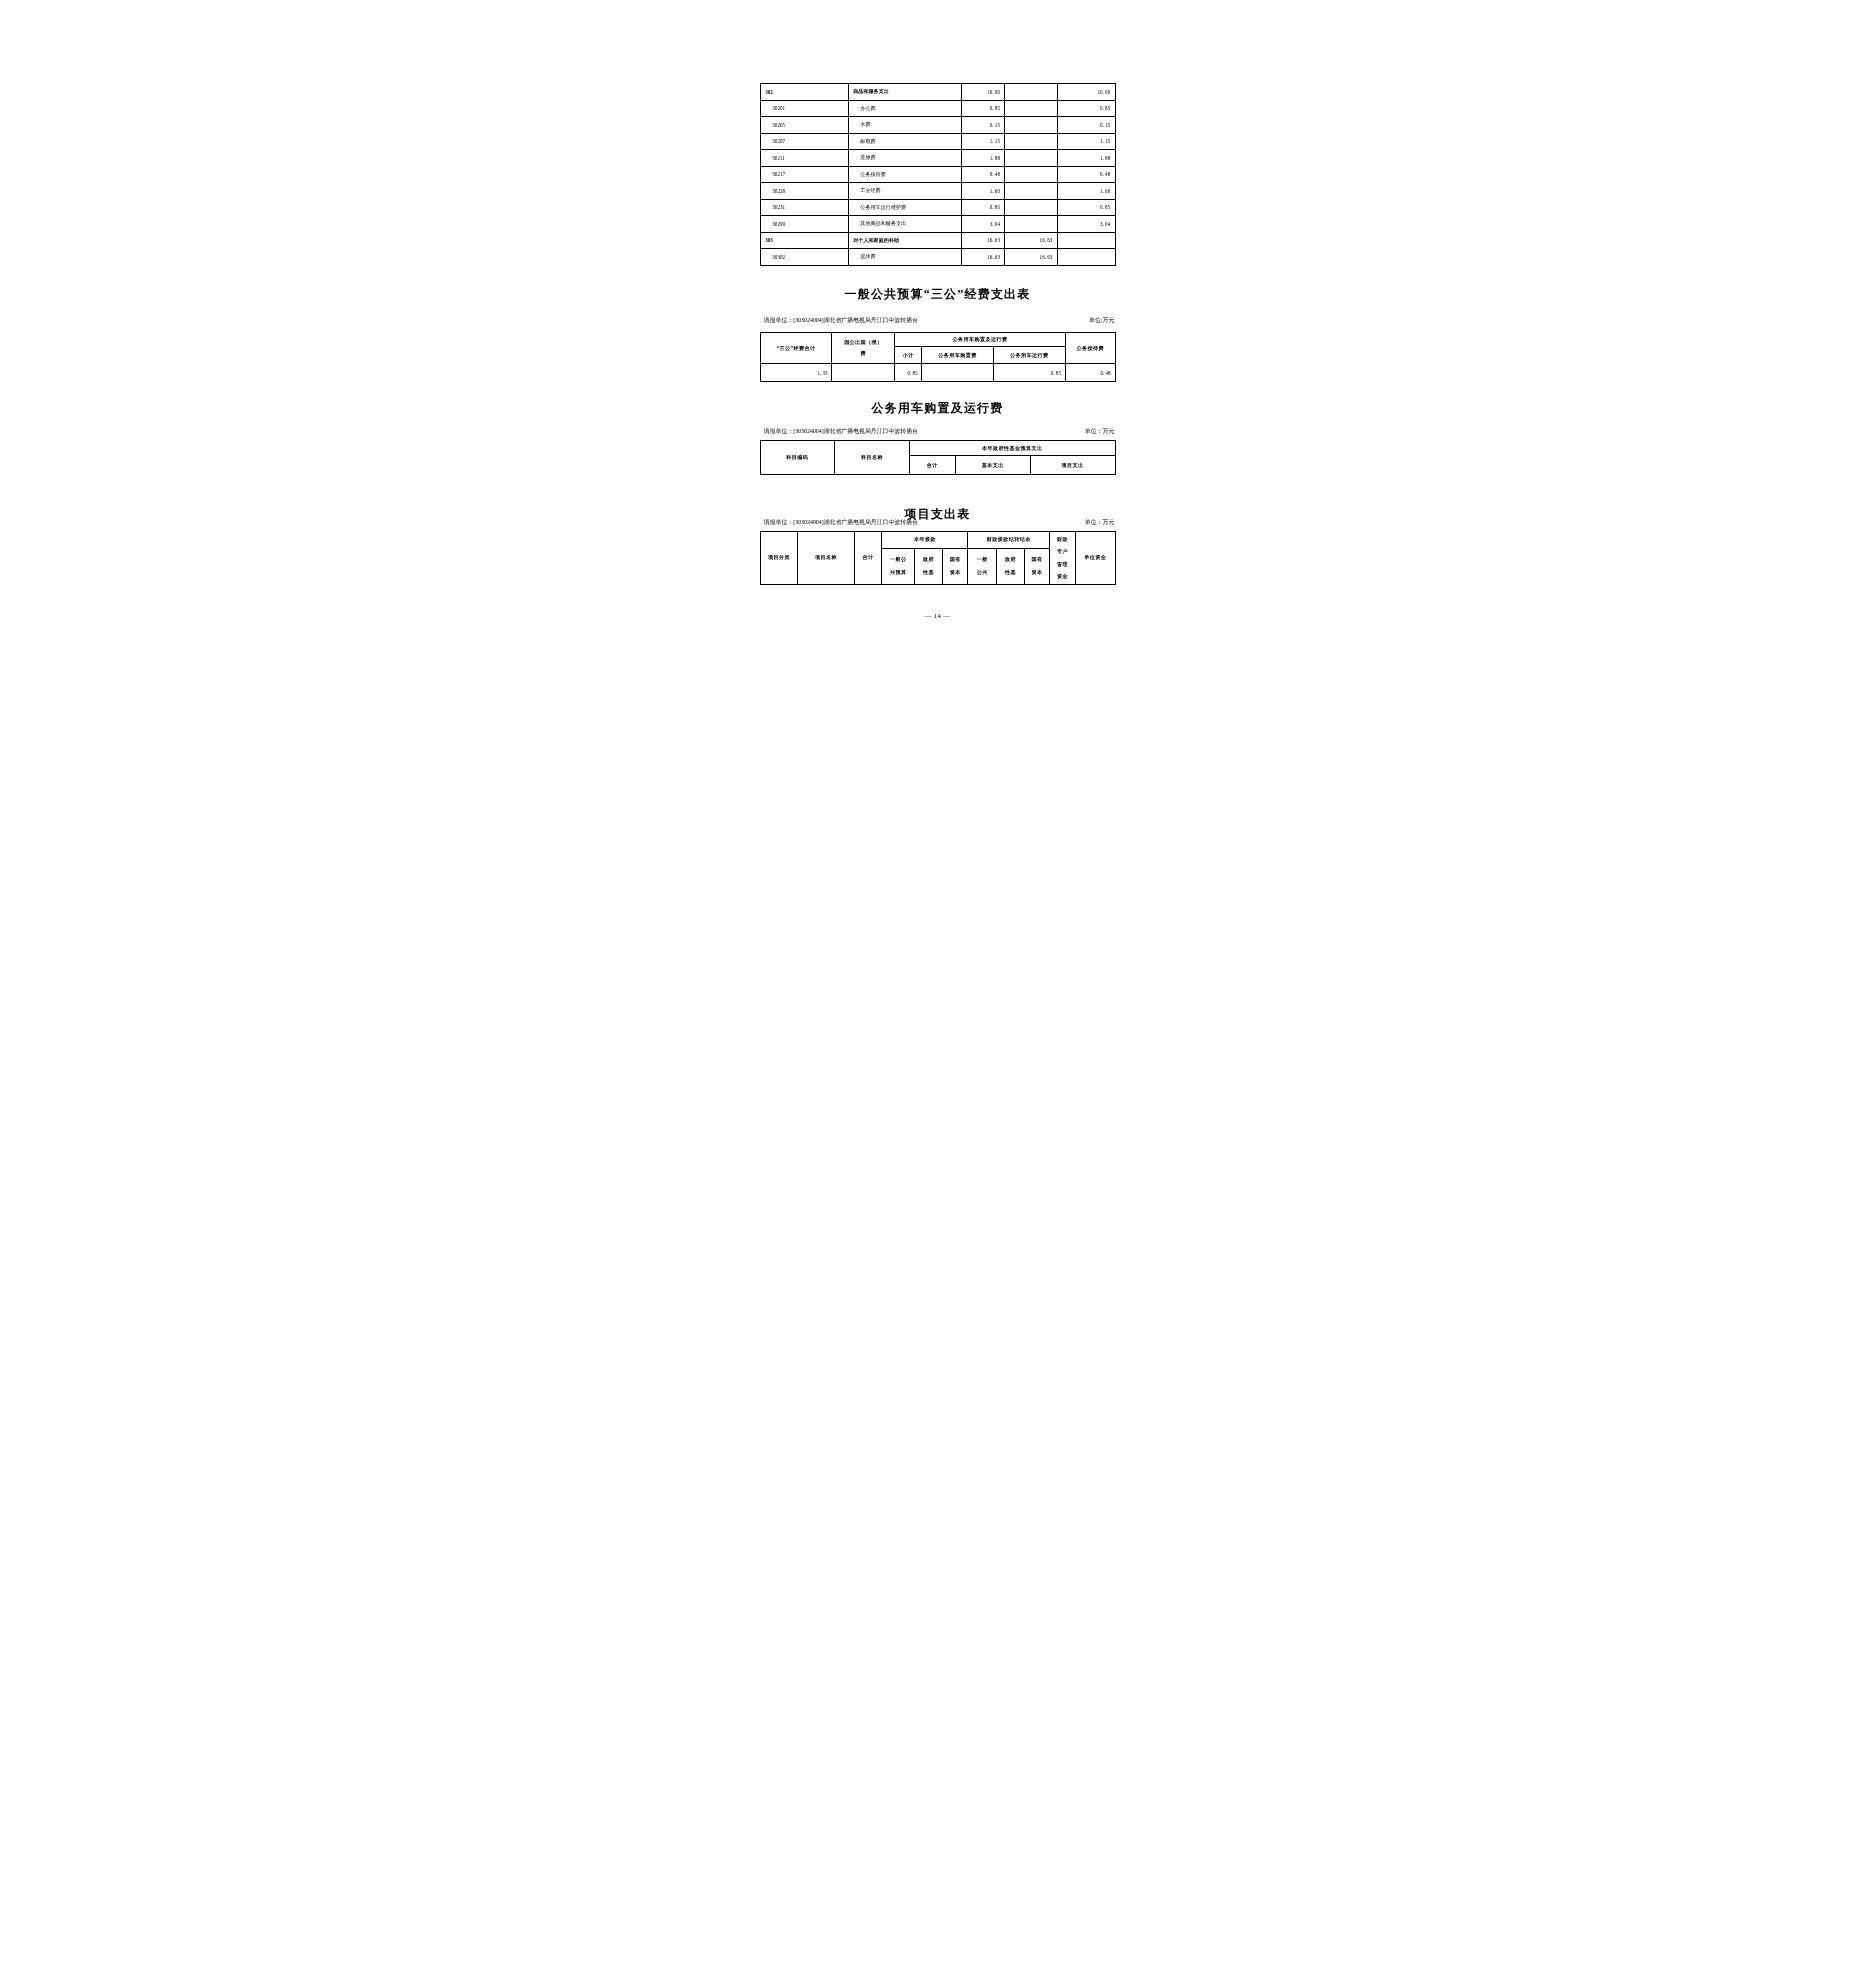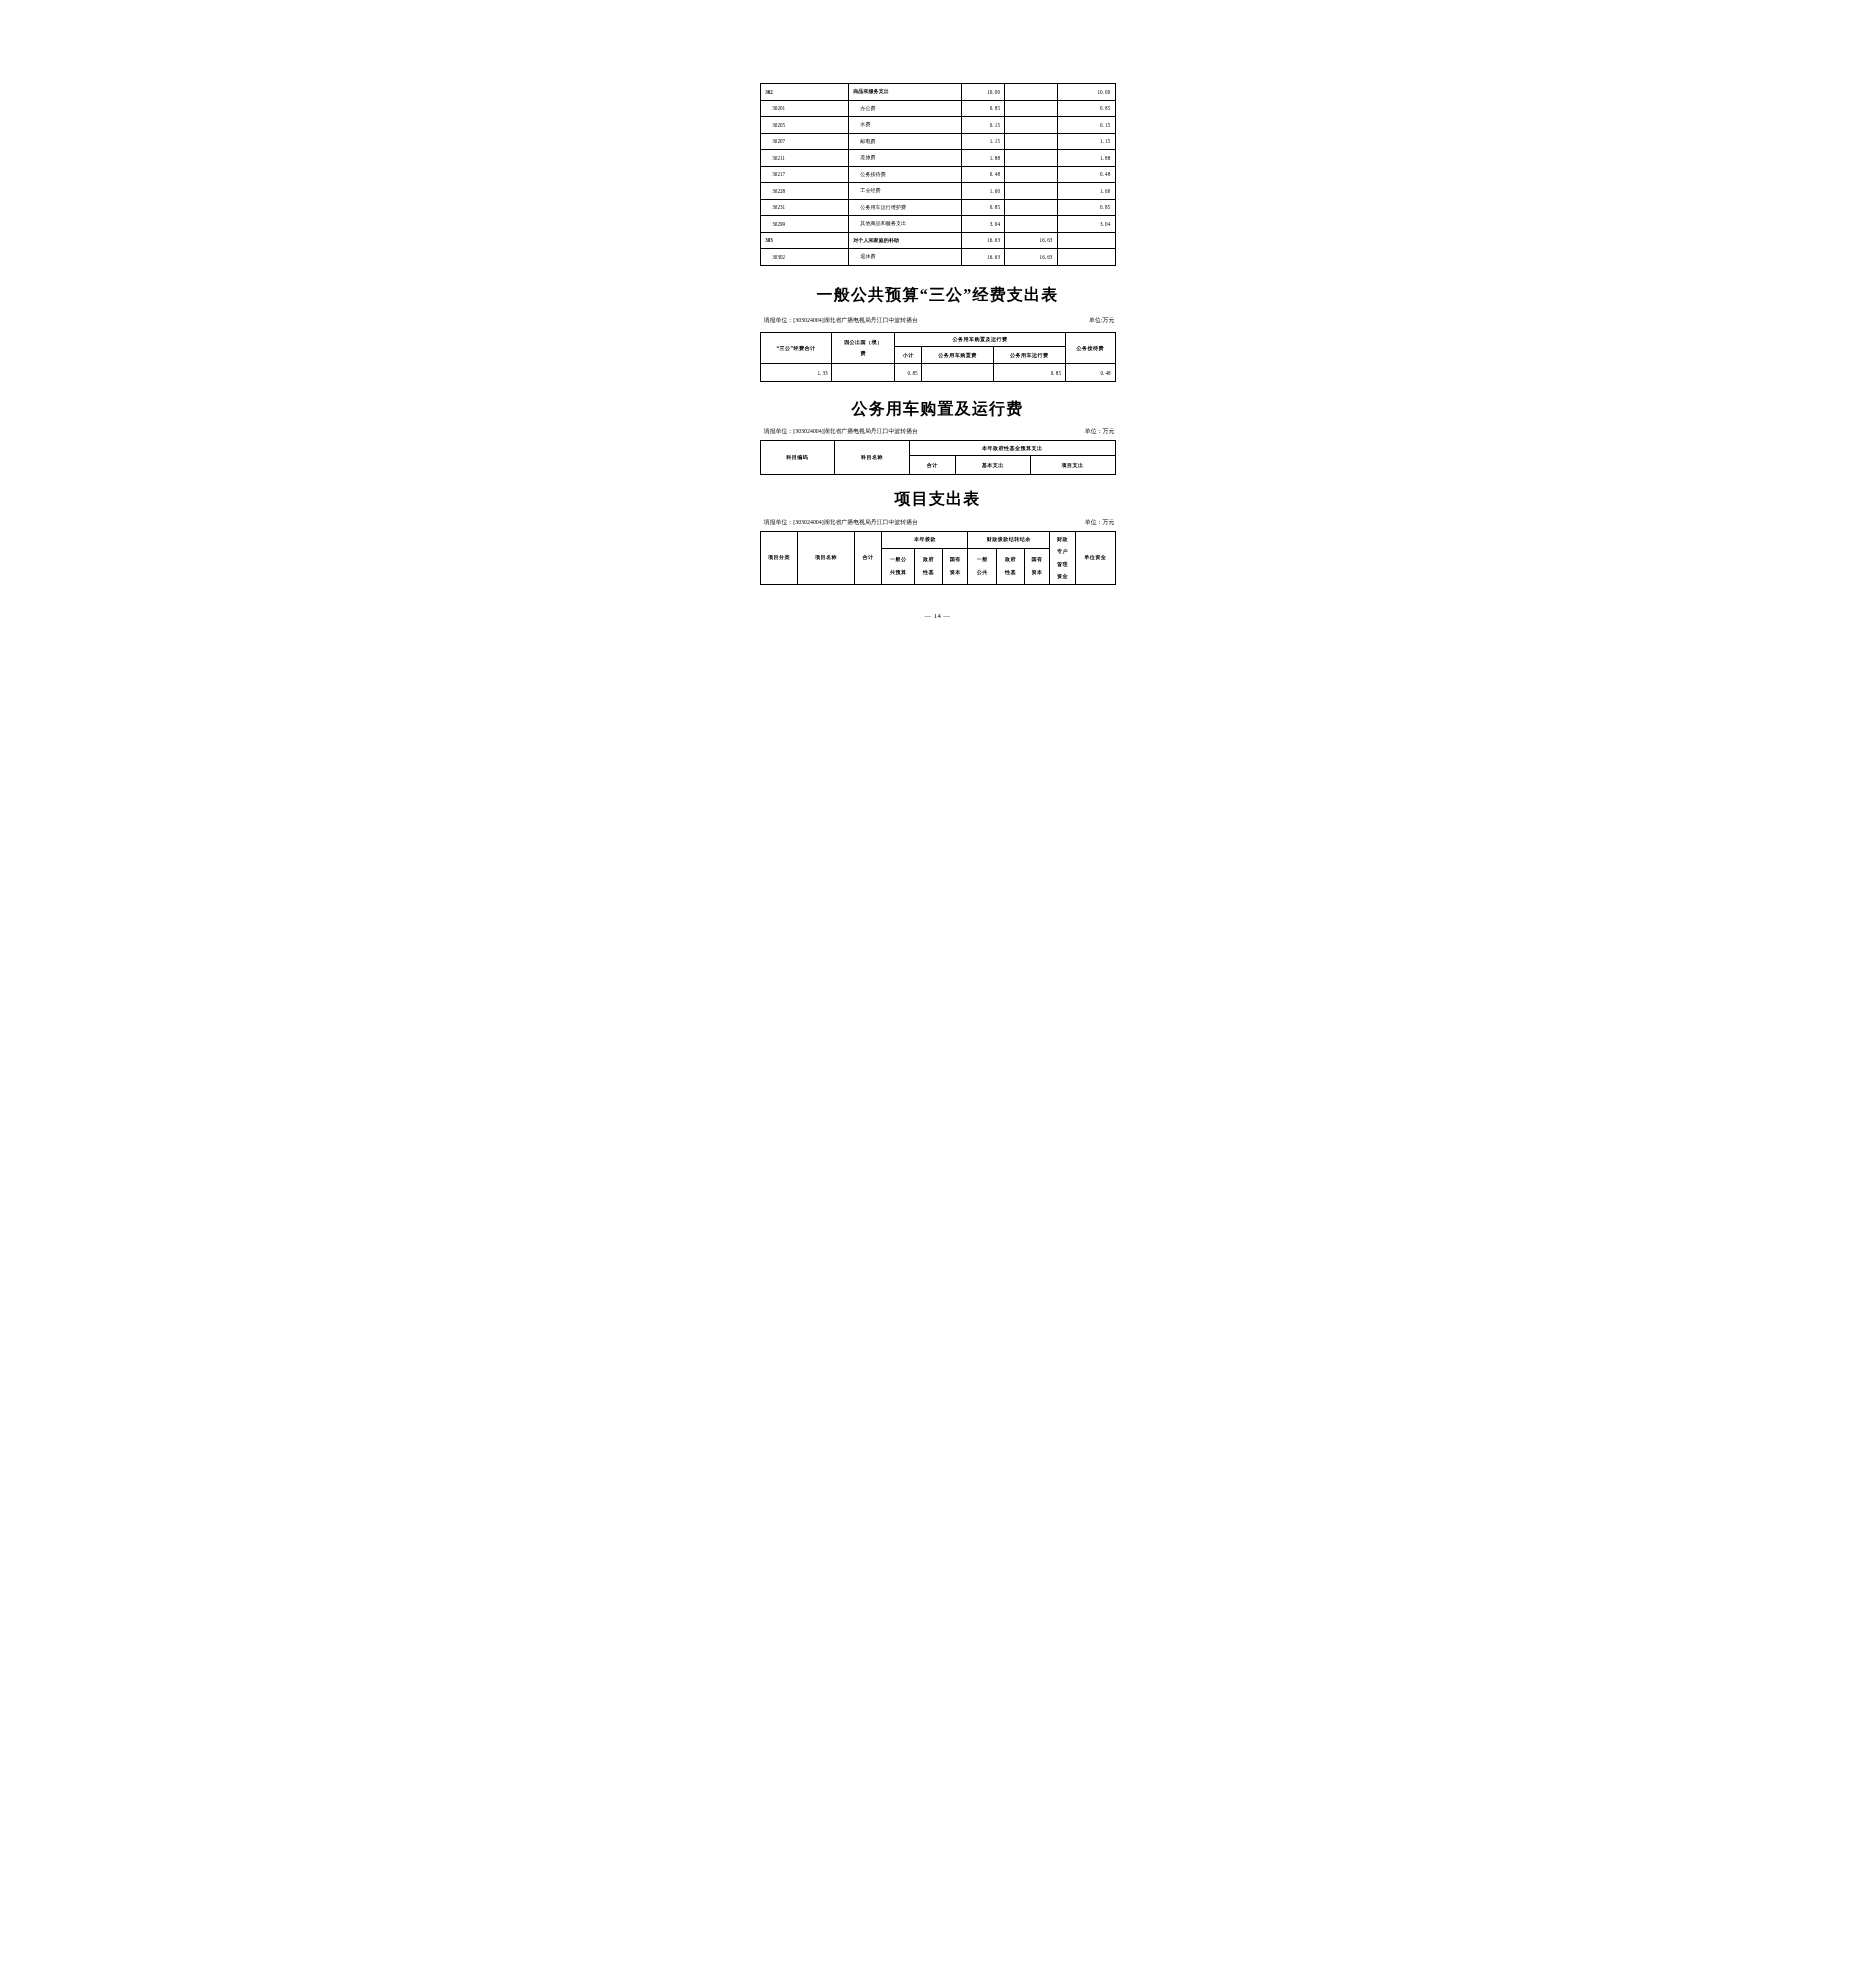--- a/index.html
+++ b/index.html
@@ -41,21 +41,21 @@
   .tbl th { font-weight:bold; text-align:center; letter-spacing:0.4px; }
   .tbl td.num { text-align:right; padding-right:3.9px; font-size:5.1px; }
 
   .multiline { white-space:pre-line; line-height:2.2; }
   .multiline-wide { white-space:pre-line; line-height:2.6; }
   .multiline-4 { white-space:pre-line; line-height:2.45; }
 
   .doc-title {
     position:absolute; left:58px; width:356px;
     text-align:center;
-    font-size:16px; font-weight:bold; letter-spacing:1.2px;
+    font-size:12px; font-weight:bold; letter-spacing:1.2px;
     line-height:17.3px;
   }
   .meta-line {
     position:absolute; left:58px; width:356px;
     display:flex; justify-content:space-between; align-items:baseline;
     font-size:5.9px; line-height:7.9px;
   }
   .meta-line .meta-left  { padding-left:4.3px; }
   .meta-line .meta-right { padding-right:1.2px; }
 
@@ -220,21 +220,21 @@
       <th colspan="3">本年政府性基金预算支出</th>
     </tr>
     <tr style="height:19px">
       <th>合计</th>
       <th>基本支出</th>
       <th>项目支出</th>
     </tr>
   </tbody>
     </table>
 
-  <div class="doc-title" style="top:490px">项目支出表</div>
+  <div class="doc-title" style="top:506px">项目支出表</div>
 
   <div class="meta-line" style="top:519px">
     <span class="meta-left">填报单位：[303024004]湖北省广播电视局丹江口中波转播台</span>
     <span class="meta-right">单位：万元</span>
   </div>
 
   <table class="tbl rule-heavy" style="top:531px">
     <colgroup>
       <col style="width:10.65%">
         <col style="width:15.92%">

